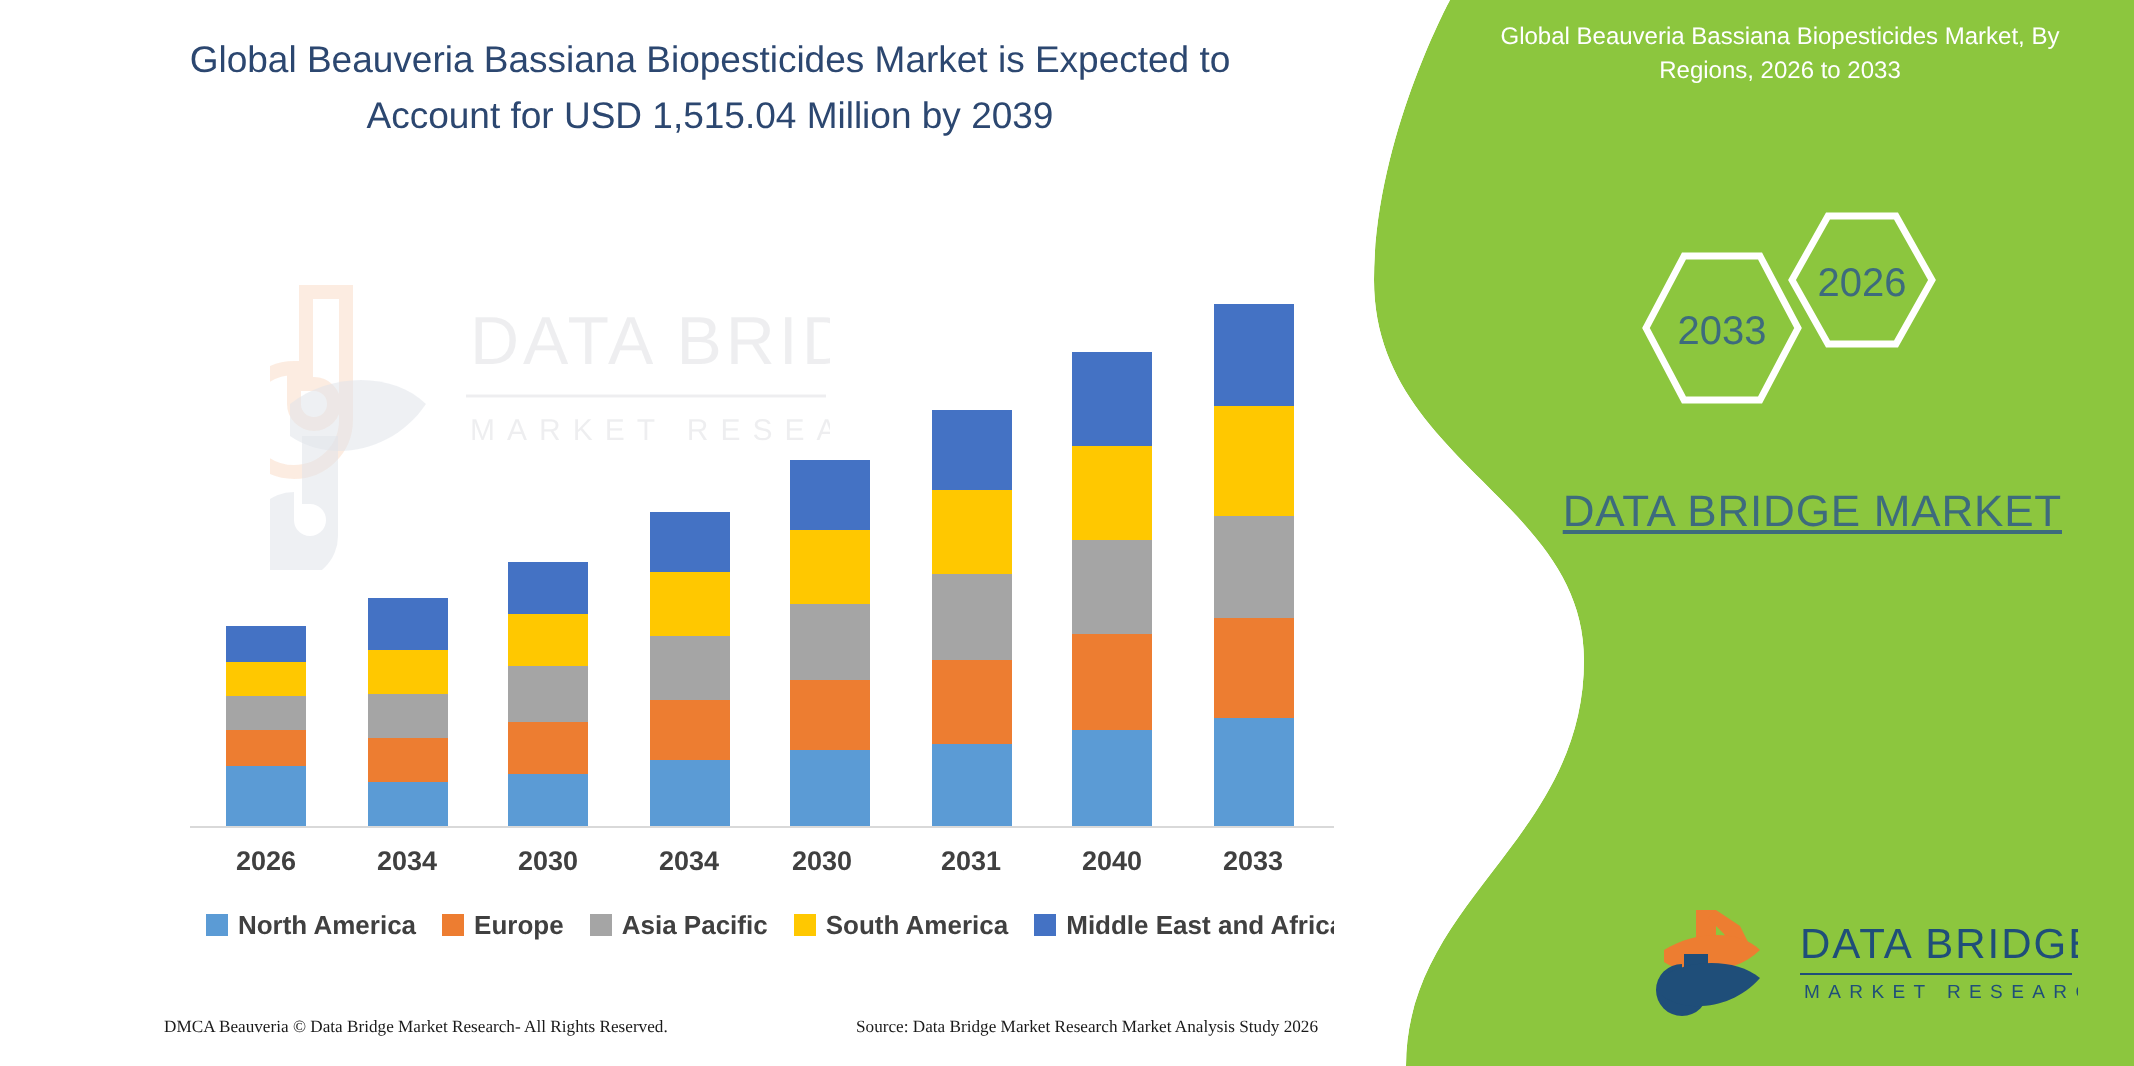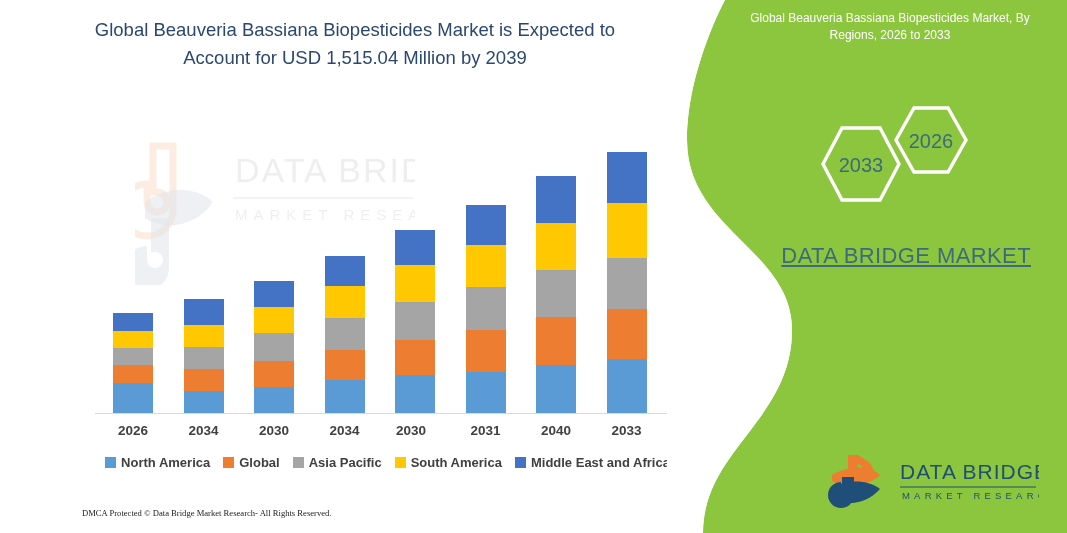--- a/index.html
+++ b/index.html
@@ -183,38 +183,39 @@
       </div>
   </div>
 
   <div class="legend" id="legend">
       <div class="legend-item">
         <span class="legend-swatch" style="background: rgb(91, 155, 213);"></span>
         <span class="legend-label">North America</span>
       </div>
       <div class="legend-item">
         <span class="legend-swatch" style="background: rgb(237, 125, 49);"></span>
-        <span class="legend-label">Global</span>
+        <span class="legend-label">Europe</span>
       </div>
       <div class="legend-item">
         <span class="legend-swatch" style="background: rgb(165, 165, 165);"></span>
         <span class="legend-label">Asia Pacific</span>
       </div>
       <div class="legend-item">
         <span class="legend-swatch" style="background: rgb(255, 200, 0);"></span>
         <span class="legend-label">South America</span>
       </div>
       <div class="legend-item">
         <span class="legend-swatch" style="background: rgb(68, 114, 196);"></span>
         <span class="legend-label">Middle East and Africa</span>
       </div>
     </div>
 
   <div class="footer">
-    <div class="footer-left">DMCA Protected © Data Bridge Market Research- All Rights Reserved.</div>
+    <div class="footer-left">DMCA Beauveria © Data Bridge Market Research- All Rights Reserved.</div>
+    <div class="footer-right">Source: Data Bridge Market Research  Market Analysis Study 2026</div>
   </div>
 
   <div class="right-panel">
     <svg class="green-shape" viewBox="0 0 400 533" preserveAspectRatio="none">
       <path d="M400 0 L58 0 C58 0 20 70 20 140 C20 230 125 250 125 330
                C125 420 36 450 36 533 L400 533 Z" fill="#8CC63E"></path>
       <path d="M58 0 L0 0 L0 533 L36 533 C36 450 125 420 125 330
                C125 250 20 230 20 140 C20 70 58 0 58 0 Z" fill="#ffffff"></path>
     </svg>
 

